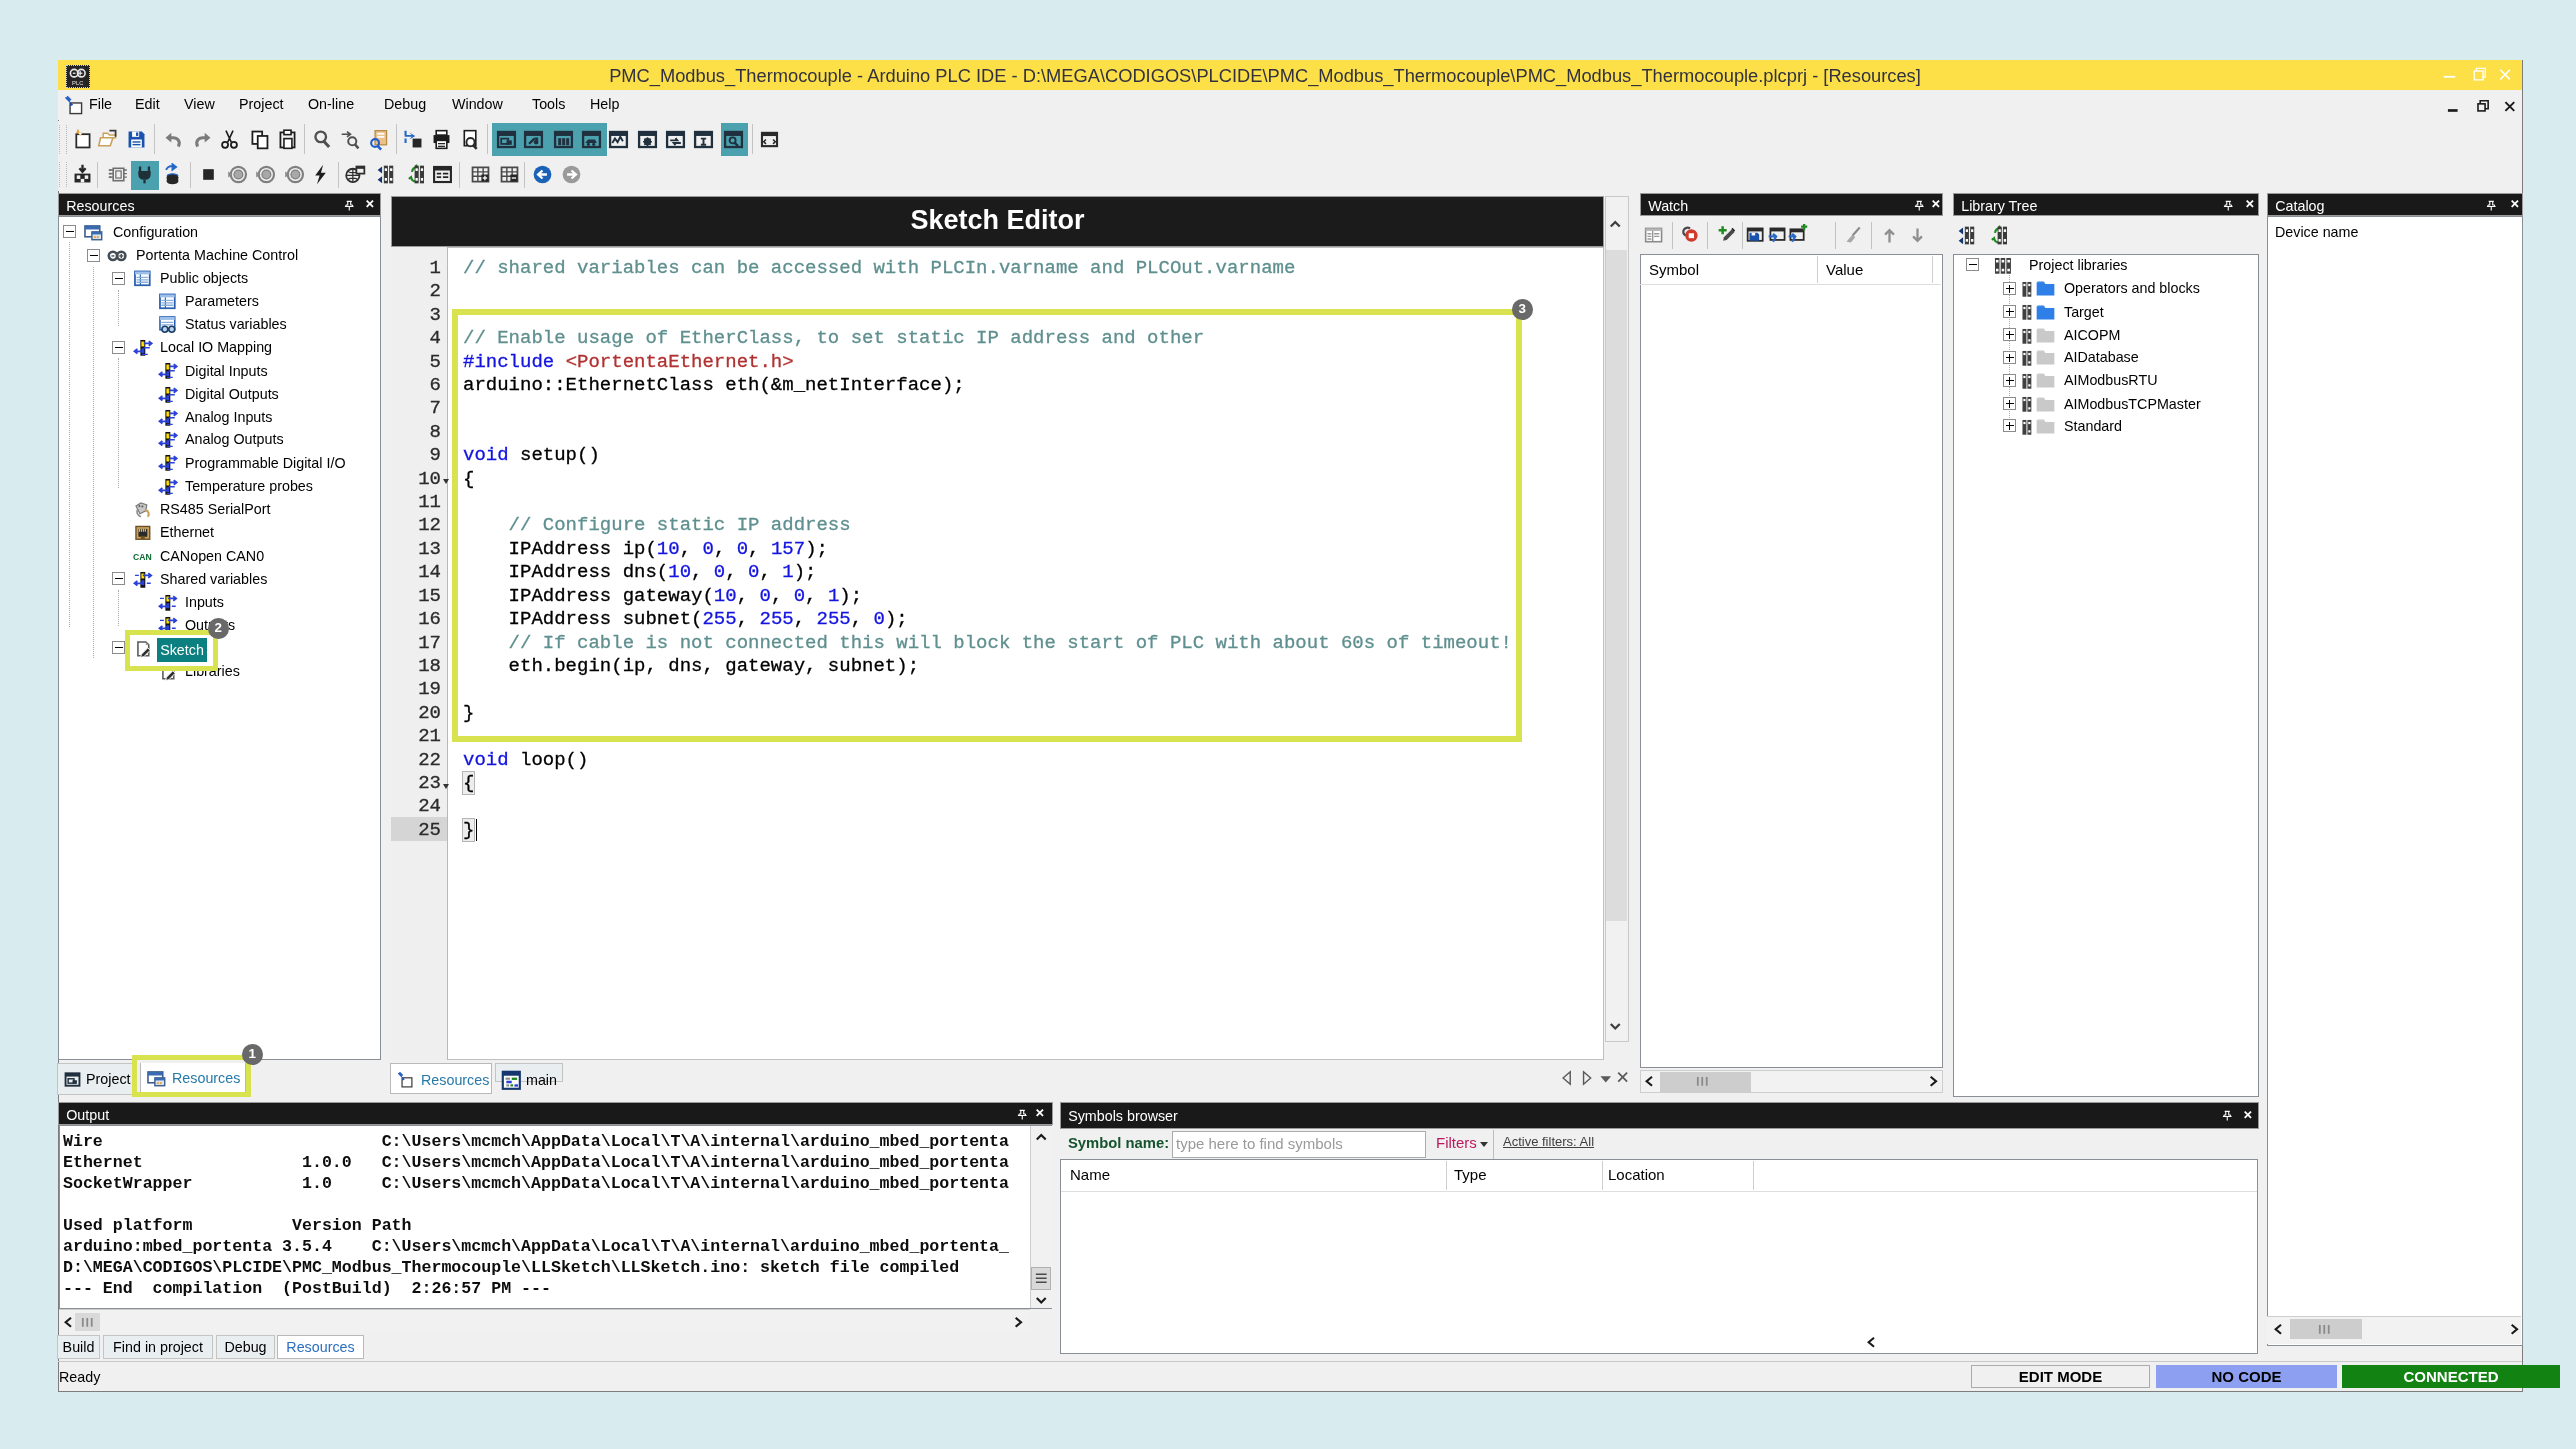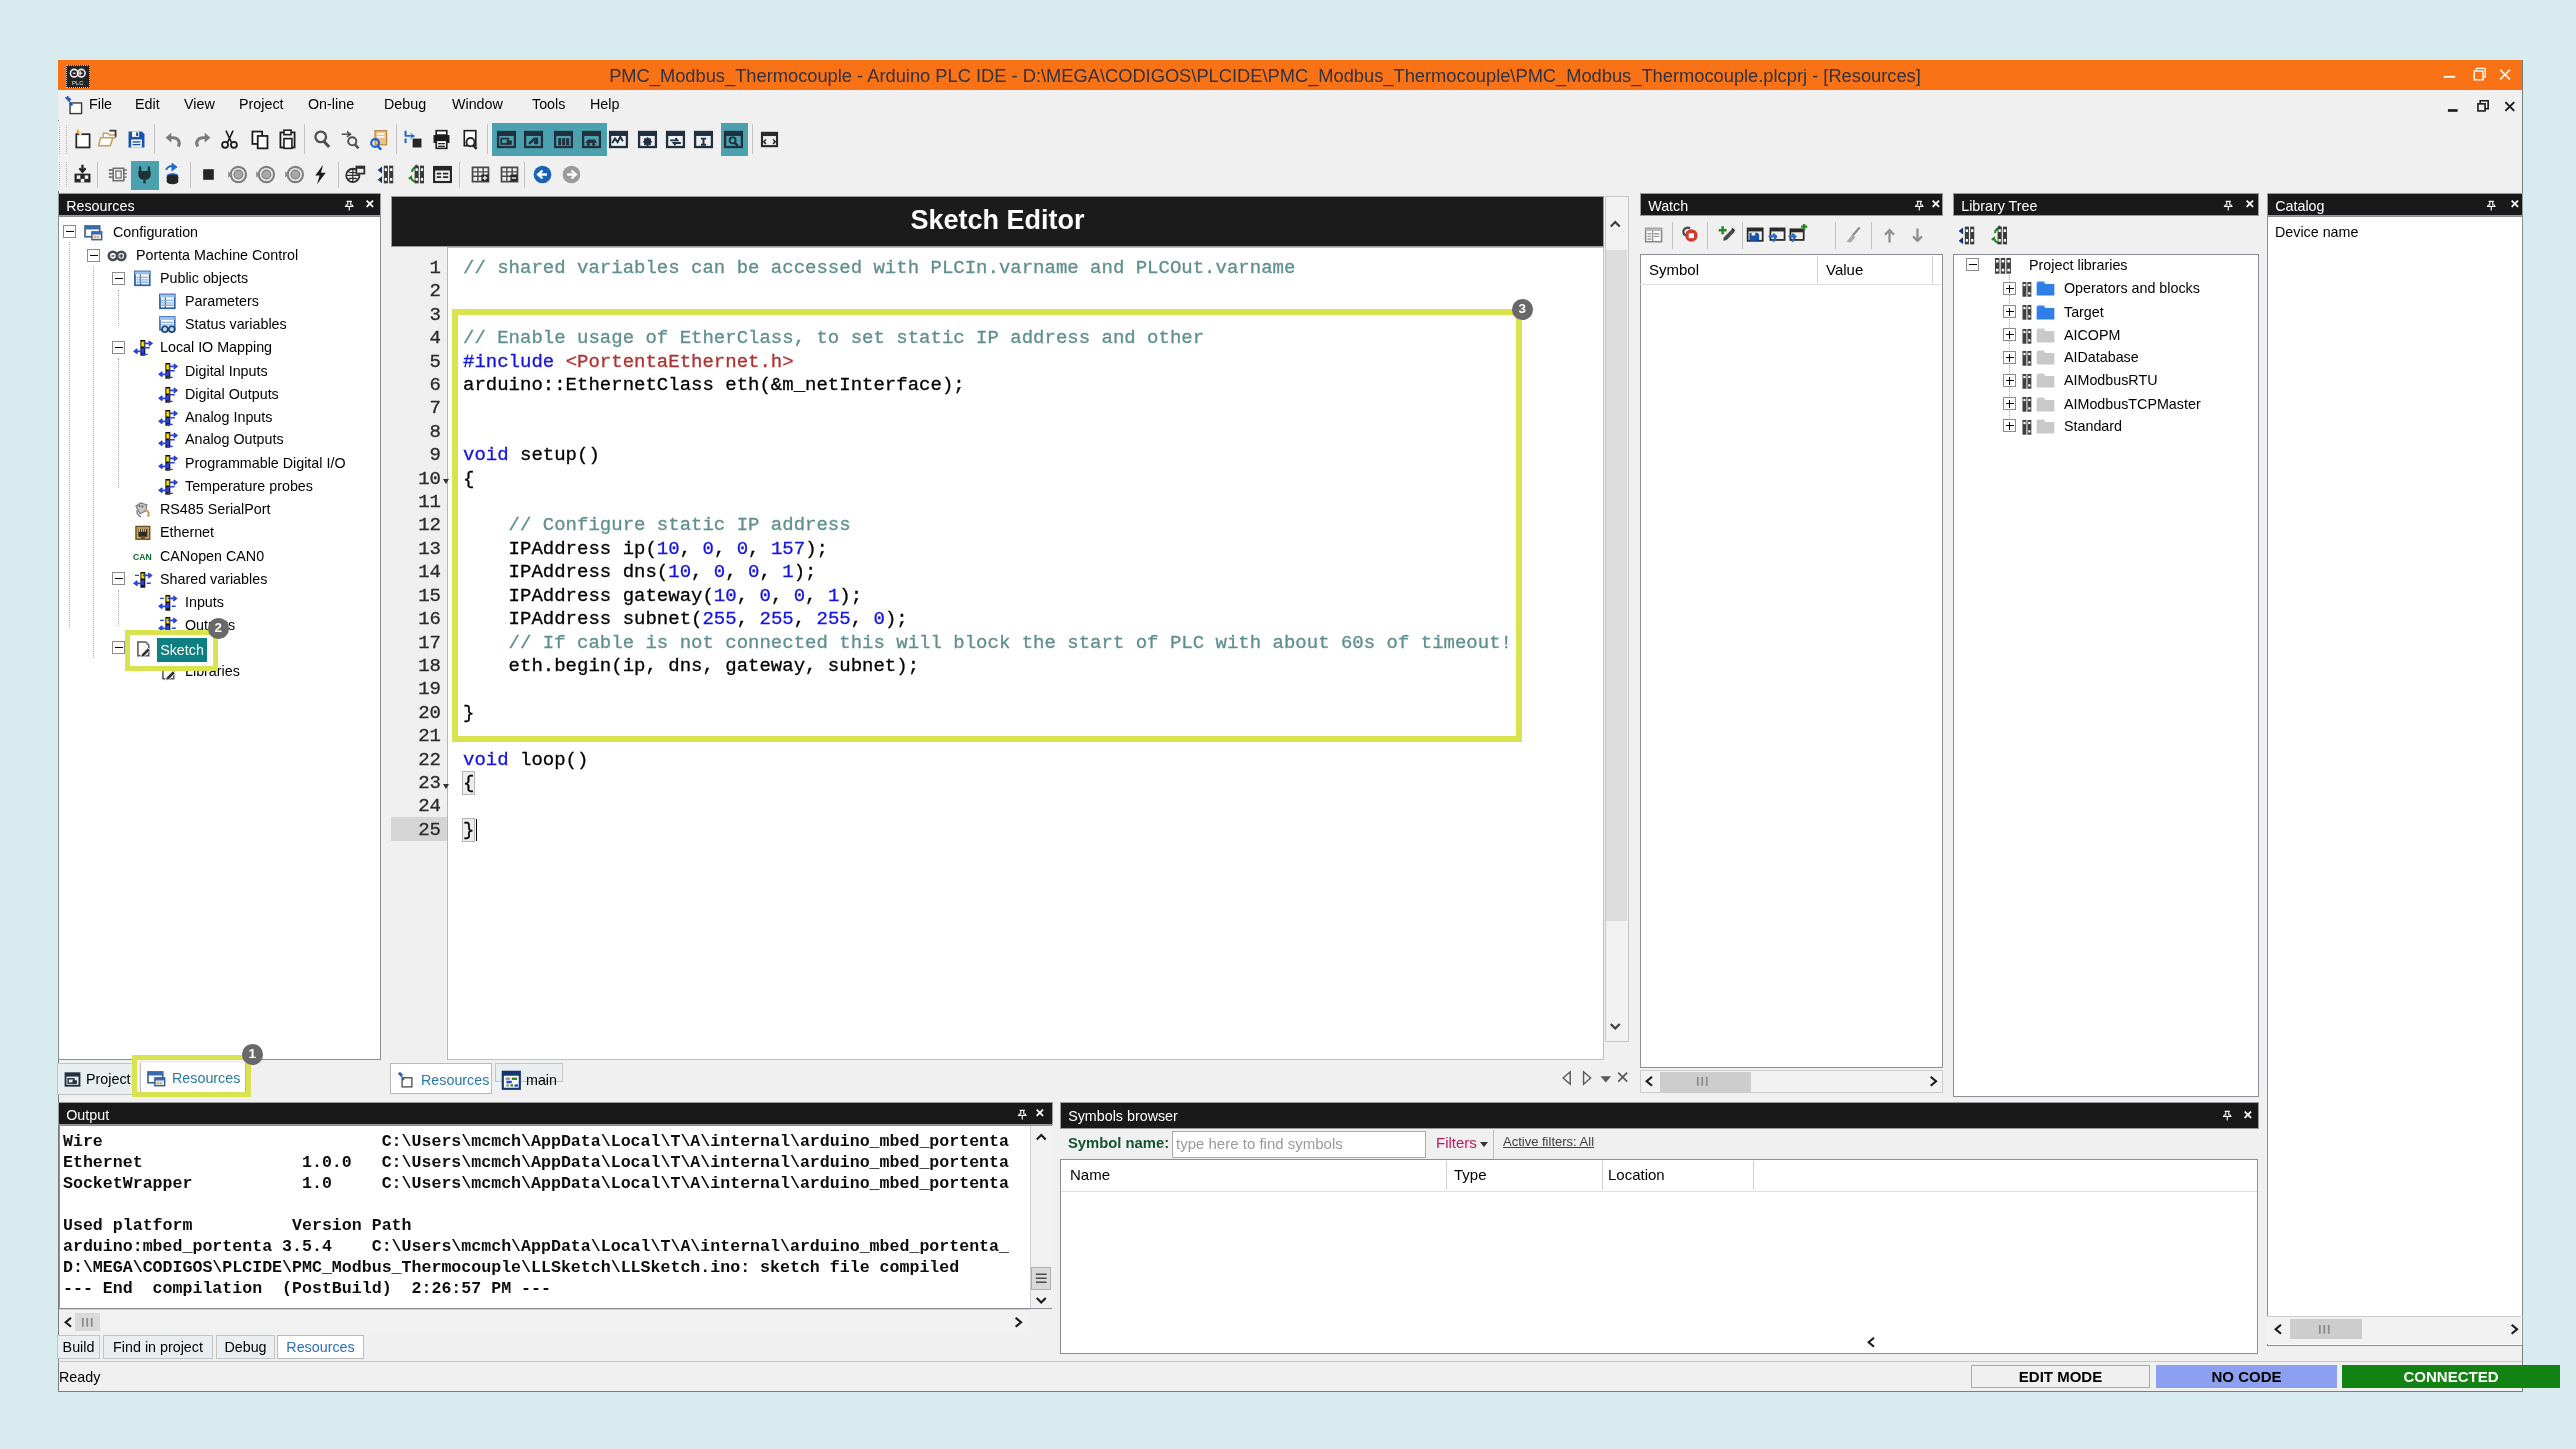--- a/index.html
+++ b/index.html
@@ -21,21 +21,21 @@
 .trow{position:absolute;height:23px;font-size:14.3px;color:#000;white-space:nowrap;}
 .exp{position:absolute;width:13.4px;height:13.4px;border:0.9px solid #8c8c8c;background:#fff;box-sizing:border-box;}
 .exp:before{content:"";position:absolute;left:1.8px;top:5.4px;width:8px;height:0.9px;background:#000;}
 .exp.plus:after{content:"";position:absolute;left:5.4px;top:1.8px;width:0.9px;height:8px;background:#000;}
 .chev{position:absolute;width:12.5px;height:12.5px;}
 </style>
 </head>
 <body>
 <div class="win"></div>
 
-<div class="abs" id="titlebar" style="left:58px;top:60px;width:2464px;height:30px;background:#f97316;">
+<div class="abs" id="titlebar" style="left:58px;top:60px;width:2464px;height:30px;background:#fde047;">
   <div class="abs" style="left:8px;top:4.5px;width:21.5px;height:21.5px;border:0.9px dotted #cfcfcf;background:#242424;">
     <svg width="21.5" height="21.5" viewBox="0 0 24 24">
       <circle cx="8" cy="8" r="4.2" fill="none" stroke="#e8e8e8" stroke-width="1.8"></circle>
       <circle cx="16" cy="8" r="4.2" fill="none" stroke="#e8e8e8" stroke-width="1.8"></circle>
       <rect x="6.5" y="7.4" width="3" height="1.4" fill="#e8e8e8"></rect>
       <rect x="14" y="5.6" width="1.4" height="5" fill="#e8e8e8"></rect>
       <rect x="12.2" y="7.4" width="5" height="1.4" fill="#e8e8e8"></rect>
       <text x="12" y="21" font-size="6.5" fill="#e8e8e8" text-anchor="middle" font-family="Liberation Sans">PLC</text>
     </svg>
   </div>

